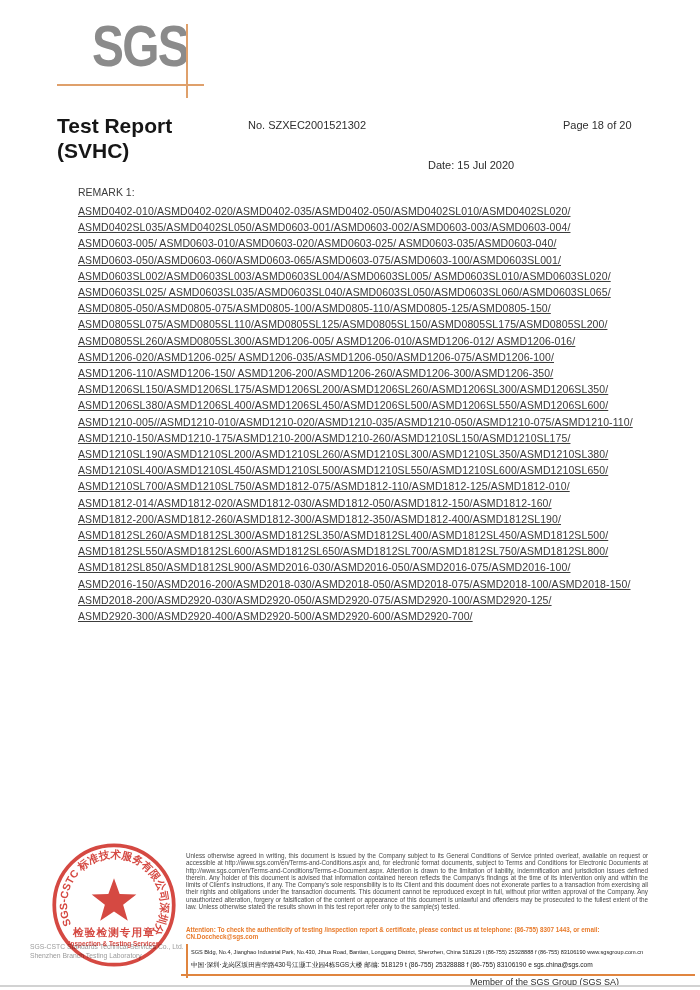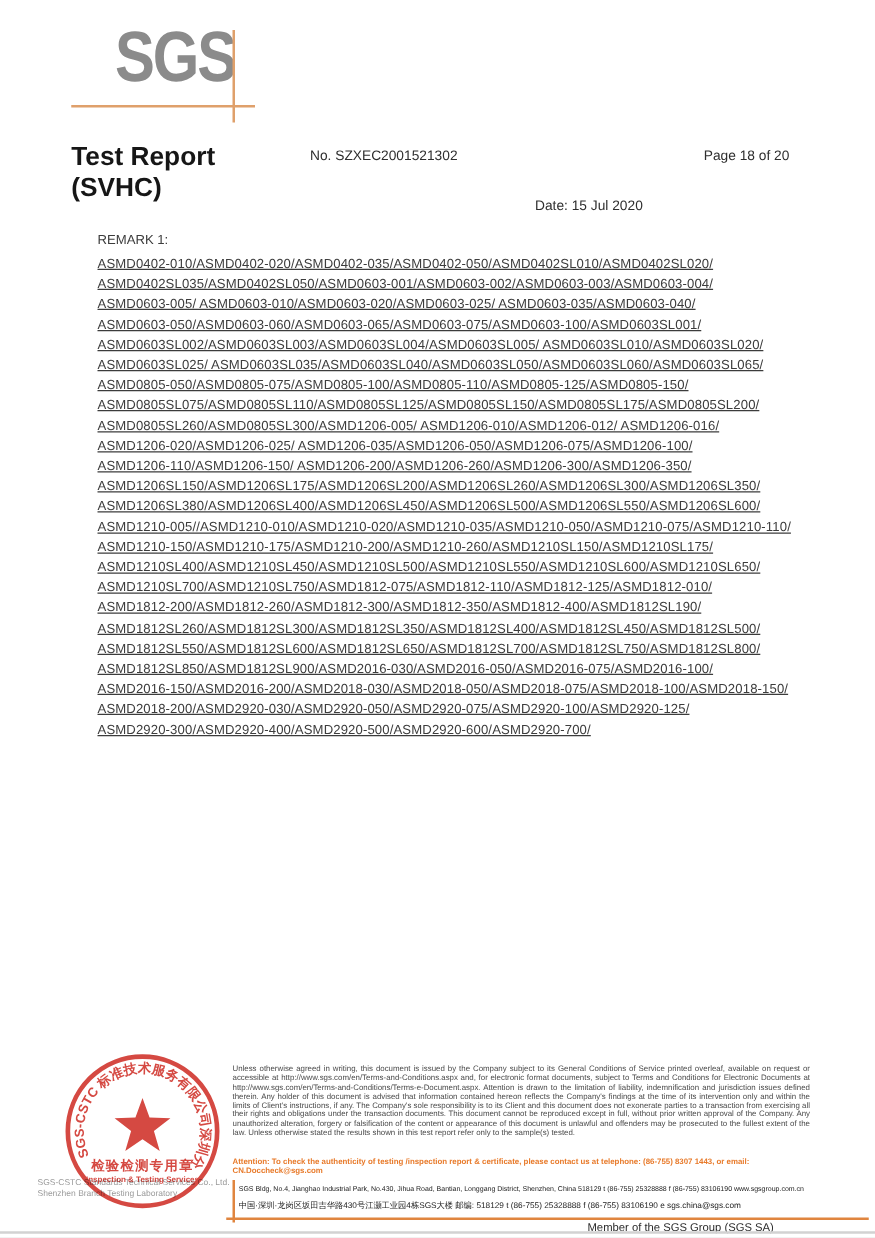--- a/index.html
+++ b/index.html
@@ -83,22 +83,24 @@
       <div class="line">ASMD0603SL025/ ASMD0603SL035/ASMD0603SL040/ASMD0603SL050/ASMD0603SL060/ASMD0603SL065/</div>
       <div class="line">ASMD0805-050/ASMD0805-075/ASMD0805-100/ASMD0805-110/ASMD0805-125/ASMD0805-150/</div>
       <div class="line">ASMD0805SL075/ASMD0805SL110/ASMD0805SL125/ASMD0805SL150/ASMD0805SL175/ASMD0805SL200/</div>
       <div class="line">ASMD0805SL260/ASMD0805SL300/ASMD1206-005/ ASMD1206-010/ASMD1206-012/ ASMD1206-016/</div>
       <div class="line">ASMD1206-020/ASMD1206-025/ ASMD1206-035/ASMD1206-050/ASMD1206-075/ASMD1206-100/</div>
       <div class="line">ASMD1206-110/ASMD1206-150/ ASMD1206-200/ASMD1206-260/ASMD1206-300/ASMD1206-350/</div>
       <div class="line">ASMD1206SL150/ASMD1206SL175/ASMD1206SL200/ASMD1206SL260/ASMD1206SL300/ASMD1206SL350/</div>
       <div class="line">ASMD1206SL380/ASMD1206SL400/ASMD1206SL450/ASMD1206SL500/ASMD1206SL550/ASMD1206SL600/</div>
       <div class="line">ASMD1210-005//ASMD1210-010/ASMD1210-020/ASMD1210-035/ASMD1210-050/ASMD1210-075/ASMD1210-110/</div>
       <div class="line">ASMD1210-150/ASMD1210-175/ASMD1210-200/ASMD1210-260/ASMD1210SL150/ASMD1210SL175/</div>
+      <div class="line">ASMD1210SL190/ASMD1210SL200/ASMD1210SL260/ASMD1210SL300/ASMD1210SL350/ASMD1210SL380/</div>
       <div class="line">ASMD1210SL400/ASMD1210SL450/ASMD1210SL500/ASMD1210SL550/ASMD1210SL600/ASMD1210SL650/</div>
       <div class="line">ASMD1210SL700/ASMD1210SL750/ASMD1812-075/ASMD1812-110/ASMD1812-125/ASMD1812-010/</div>
+      <div class="line">ASMD1812-014/ASMD1812-020/ASMD1812-030/ASMD1812-050/ASMD1812-150/ASMD1812-160/</div>
       <div class="line">ASMD1812-200/ASMD1812-260/ASMD1812-300/ASMD1812-350/ASMD1812-400/ASMD1812SL190/</div>
       <div class="line">ASMD1812SL260/ASMD1812SL300/ASMD1812SL350/ASMD1812SL400/ASMD1812SL450/ASMD1812SL500/</div>
       <div class="line">ASMD1812SL550/ASMD1812SL600/ASMD1812SL650/ASMD1812SL700/ASMD1812SL750/ASMD1812SL800/</div>
       <div class="line">ASMD1812SL850/ASMD1812SL900/ASMD2016-030/ASMD2016-050/ASMD2016-075/ASMD2016-100/</div>
       <div class="line">ASMD2016-150/ASMD2016-200/ASMD2018-030/ASMD2018-050/ASMD2018-075/ASMD2018-100/ASMD2018-150/</div>
       <div class="line">ASMD2018-200/ASMD2920-030/ASMD2920-050/ASMD2920-075/ASMD2920-100/ASMD2920-125/</div>
       <div class="line">ASMD2920-300/ASMD2920-400/ASMD2920-500/ASMD2920-600/ASMD2920-700/</div>
     </div>
 
   <div class="stamp-wrap">

